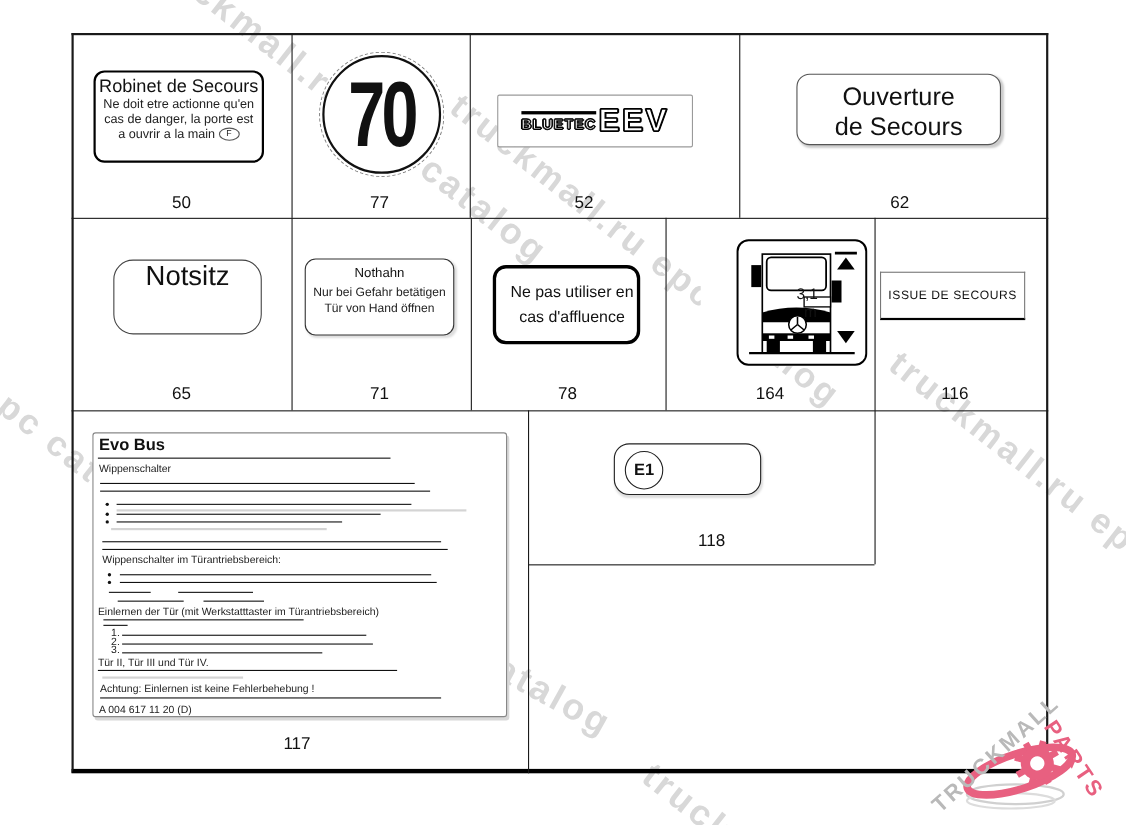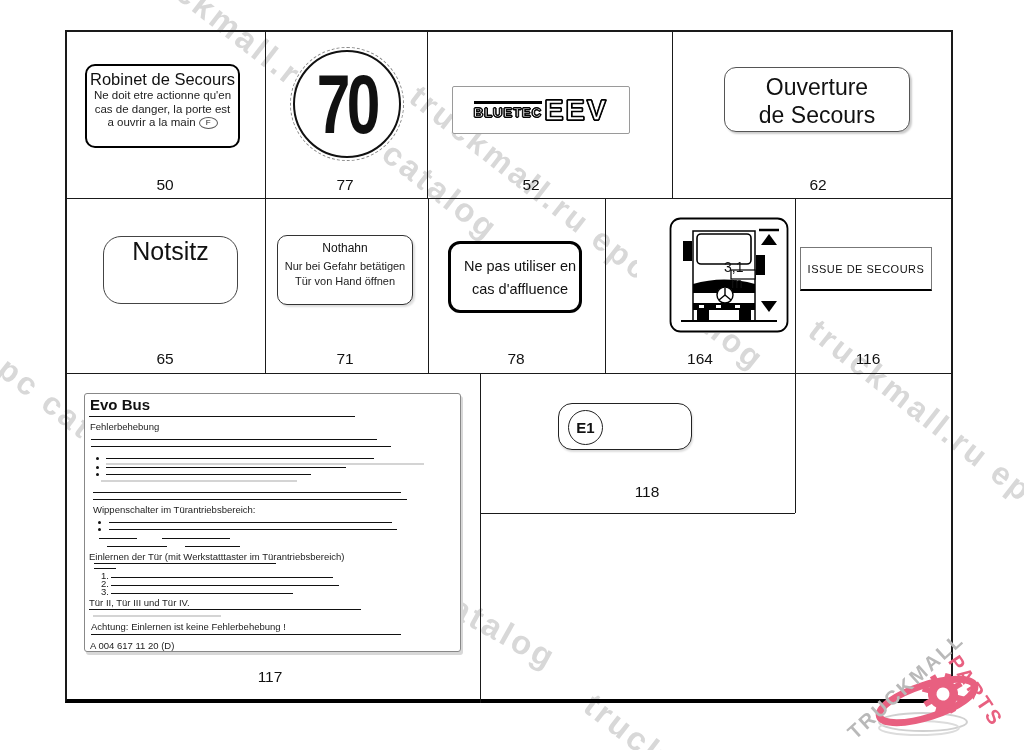--- a/index.html
+++ b/index.html
@@ -195,21 +195,21 @@
   <div class="num" style="left:670px;top:350px">164</div>
 
   <div class="sign s116">
     <span>ISSUE DE SECOURS</span>
   </div>
   <div class="num" style="left:838px;top:350px">116</div>
 
   <div class="doc">
     <div class="dtitle">Evo Bus</div>
     <div class="dl" style="left:4px;top:22px;width:266px"></div>
-    <div class="dt" style="left:5px;top:27px">Fehlerbehebung</div>
+    <div class="dt" style="left:5px;top:27px">Wippenschalter</div>
     <div class="dl" style="left:6px;top:45px;width:286px"></div>
     <div class="dl" style="left:6px;top:52px;width:300px"></div>
     <span class="dot" style="left:11px;top:63px"></span>
     <div class="dl" style="left:21px;top:64px;width:268px"></div>
     <div class="gl" style="left:21px;top:69px;width:318px"></div>
     <span class="dot" style="left:11px;top:72px"></span>
     <div class="dl" style="left:21px;top:73px;width:240px"></div>
     <span class="dot" style="left:11px;top:79px"></span>
     <div class="dl" style="left:21px;top:80px;width:205px"></div>
     <div class="gl" style="left:16px;top:86px;width:196px"></div>

